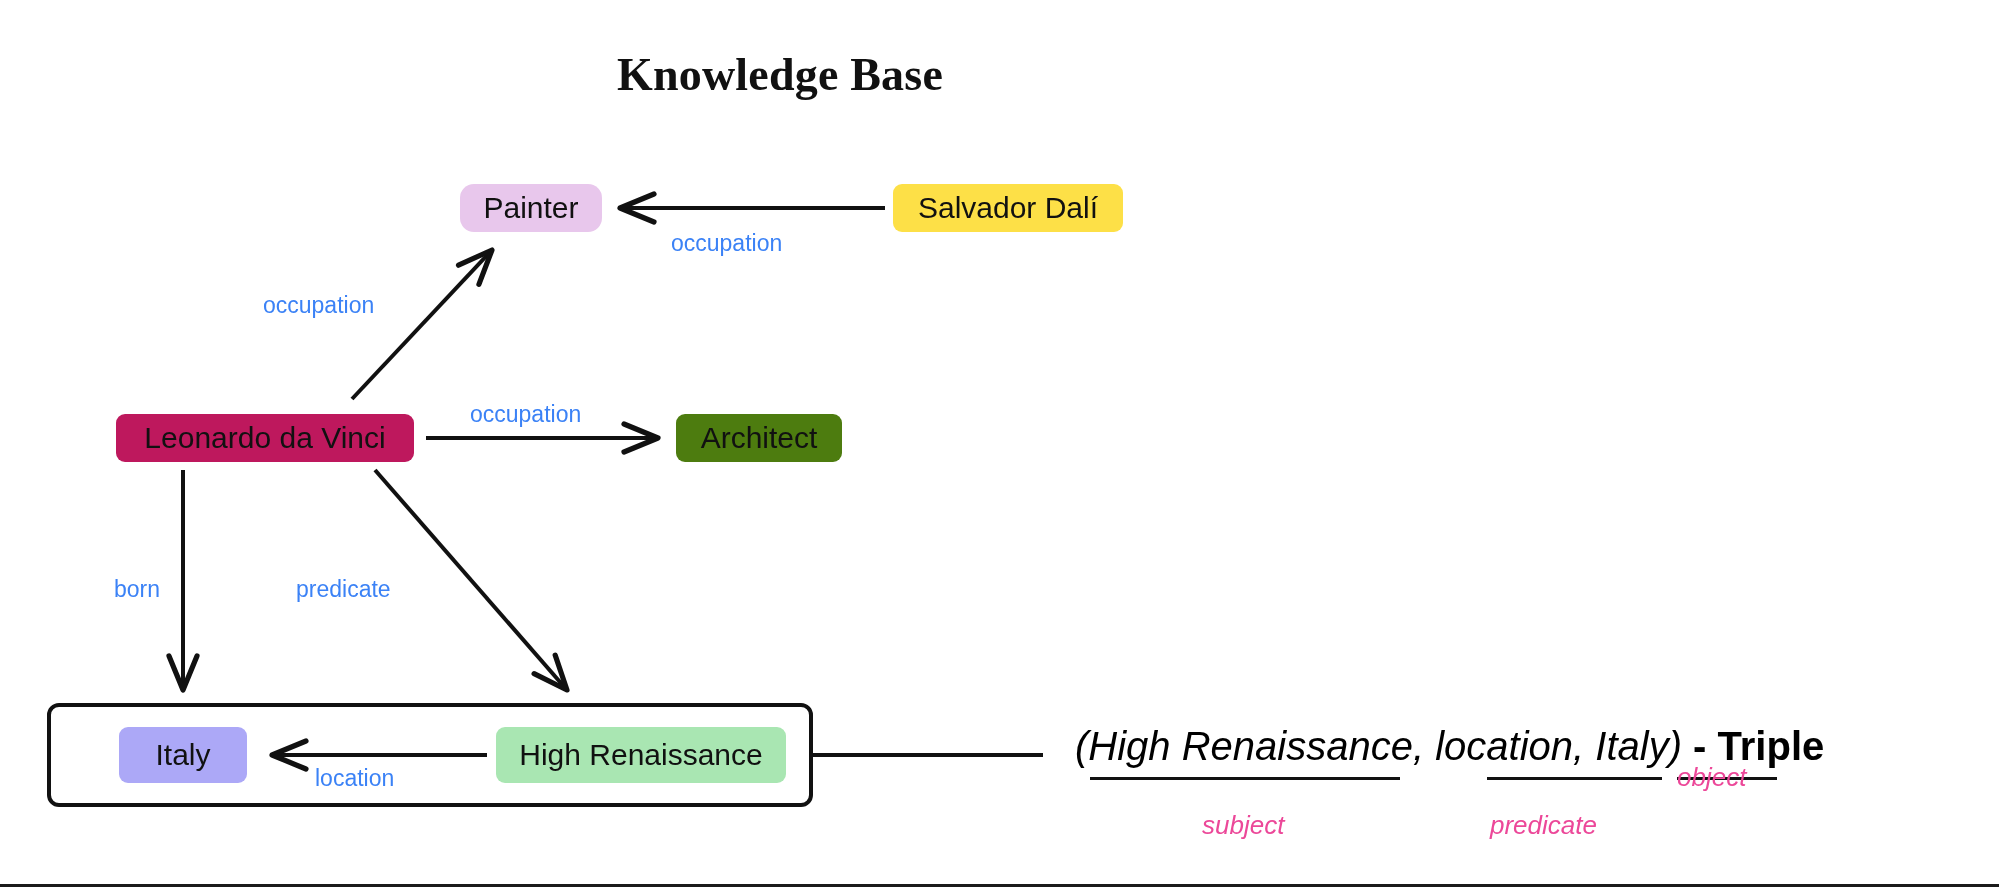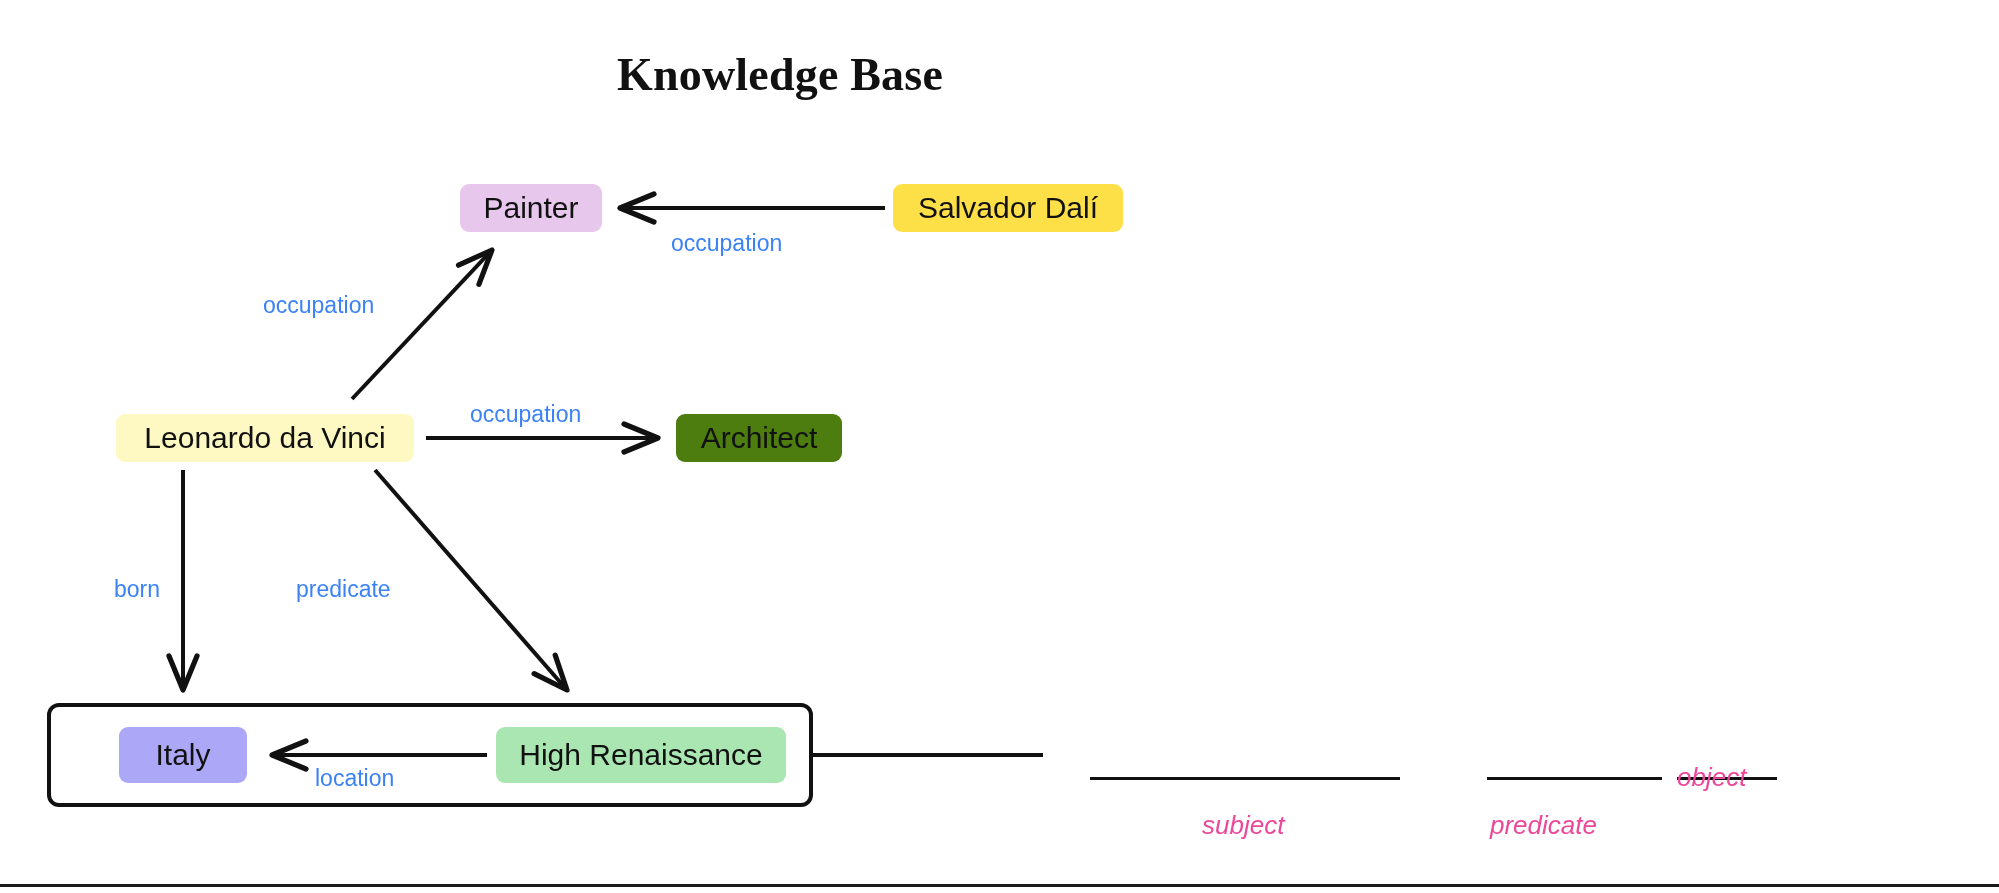--- a/index.html
+++ b/index.html
@@ -150,29 +150,29 @@
 
     <line x1="183" y1="470" x2="183" y2="690" stroke="#111111" stroke-width="4" marker-end="url(#arrowhead)"></line>
 
     <line x1="375" y1="470" x2="567" y2="690" stroke="#111111" stroke-width="4" marker-end="url(#arrowhead)"></line>
 
     <line x1="487" y1="755" x2="272" y2="755" stroke="#111111" stroke-width="4" marker-end="url(#arrowhead)"></line>
 
     <line x1="813" y1="755" x2="1043" y2="755" stroke="#111111" stroke-width="4"></line>
   </svg>
 
-  <div class="chip" style="left:460px; top:184px; width:142px; height:48px; background:#e8c7ec;">
+  <div class="chip" style="left:460px; top:184px; width:142px; height:48px; background:#e8c7ec;border-radius:14px;">
     <span>Painter</span>
   </div>
 
   <div class="chip" style="left:893px; top:184px; width:230px; height:48px; background:#fde047;">
     <span>Salvador Dalí</span>
   </div>
 
-  <div class="chip" style="left:116px; top:414px; width:298px; height:48px; background:#fef9c3;">
+  <div class="chip" style="left:116px; top:414px; width:298px; height:48px; background:#be185d;">
     <span>Leonardo da Vinci</span>
   </div>
 
   <div class="chip" style="left:676px; top:414px; width:166px; height:48px; background:#4d7c0f;">
     <span>Architect</span>
   </div>
 
   <div class="group-box"></div>
 
   <div class="chip" style="left:119px; top:727px; width:128px; height:56px; background:#aca8f7;">
@@ -188,20 +188,23 @@
   <div class="edge-label" style="left:263px; top:294px;">occupation</div>
 
   <div class="edge-label" style="left:470px; top:403px;">occupation</div>
 
   <div class="edge-label" style="left:114px; top:578px;">born</div>
 
   <div class="edge-label" style="left:296px; top:578px;">predicate</div>
 
   <div class="edge-label" style="left:315px; top:767px;">location</div>
 
+  <div class="triple">
+    <span class="ital">(</span><span class="seg">High Renaissance</span><span class="ital">, </span><span class="seg">location</span><span class="ital">, </span><span class="seg">Italy</span><span class="ital">)</span><span class="bold"> - Triple</span>
+  </div>
 
   <div class="underbar" style="left:1090px; top:777px; width:310px;"></div>
   <div class="underbar" style="left:1487px; top:777px; width:175px;"></div>
   <div class="underbar" style="left:1677px; top:777px; width:100px;"></div>
 
   <div class="part-label" style="left:1202px; top:812px;">subject</div>
   <div class="part-label" style="left:1490px; top:812px;">predicate</div>
   <div class="part-label" style="left:1677px; top:764px;">object</div>
 
   <div class="bottom-rule"></div>

